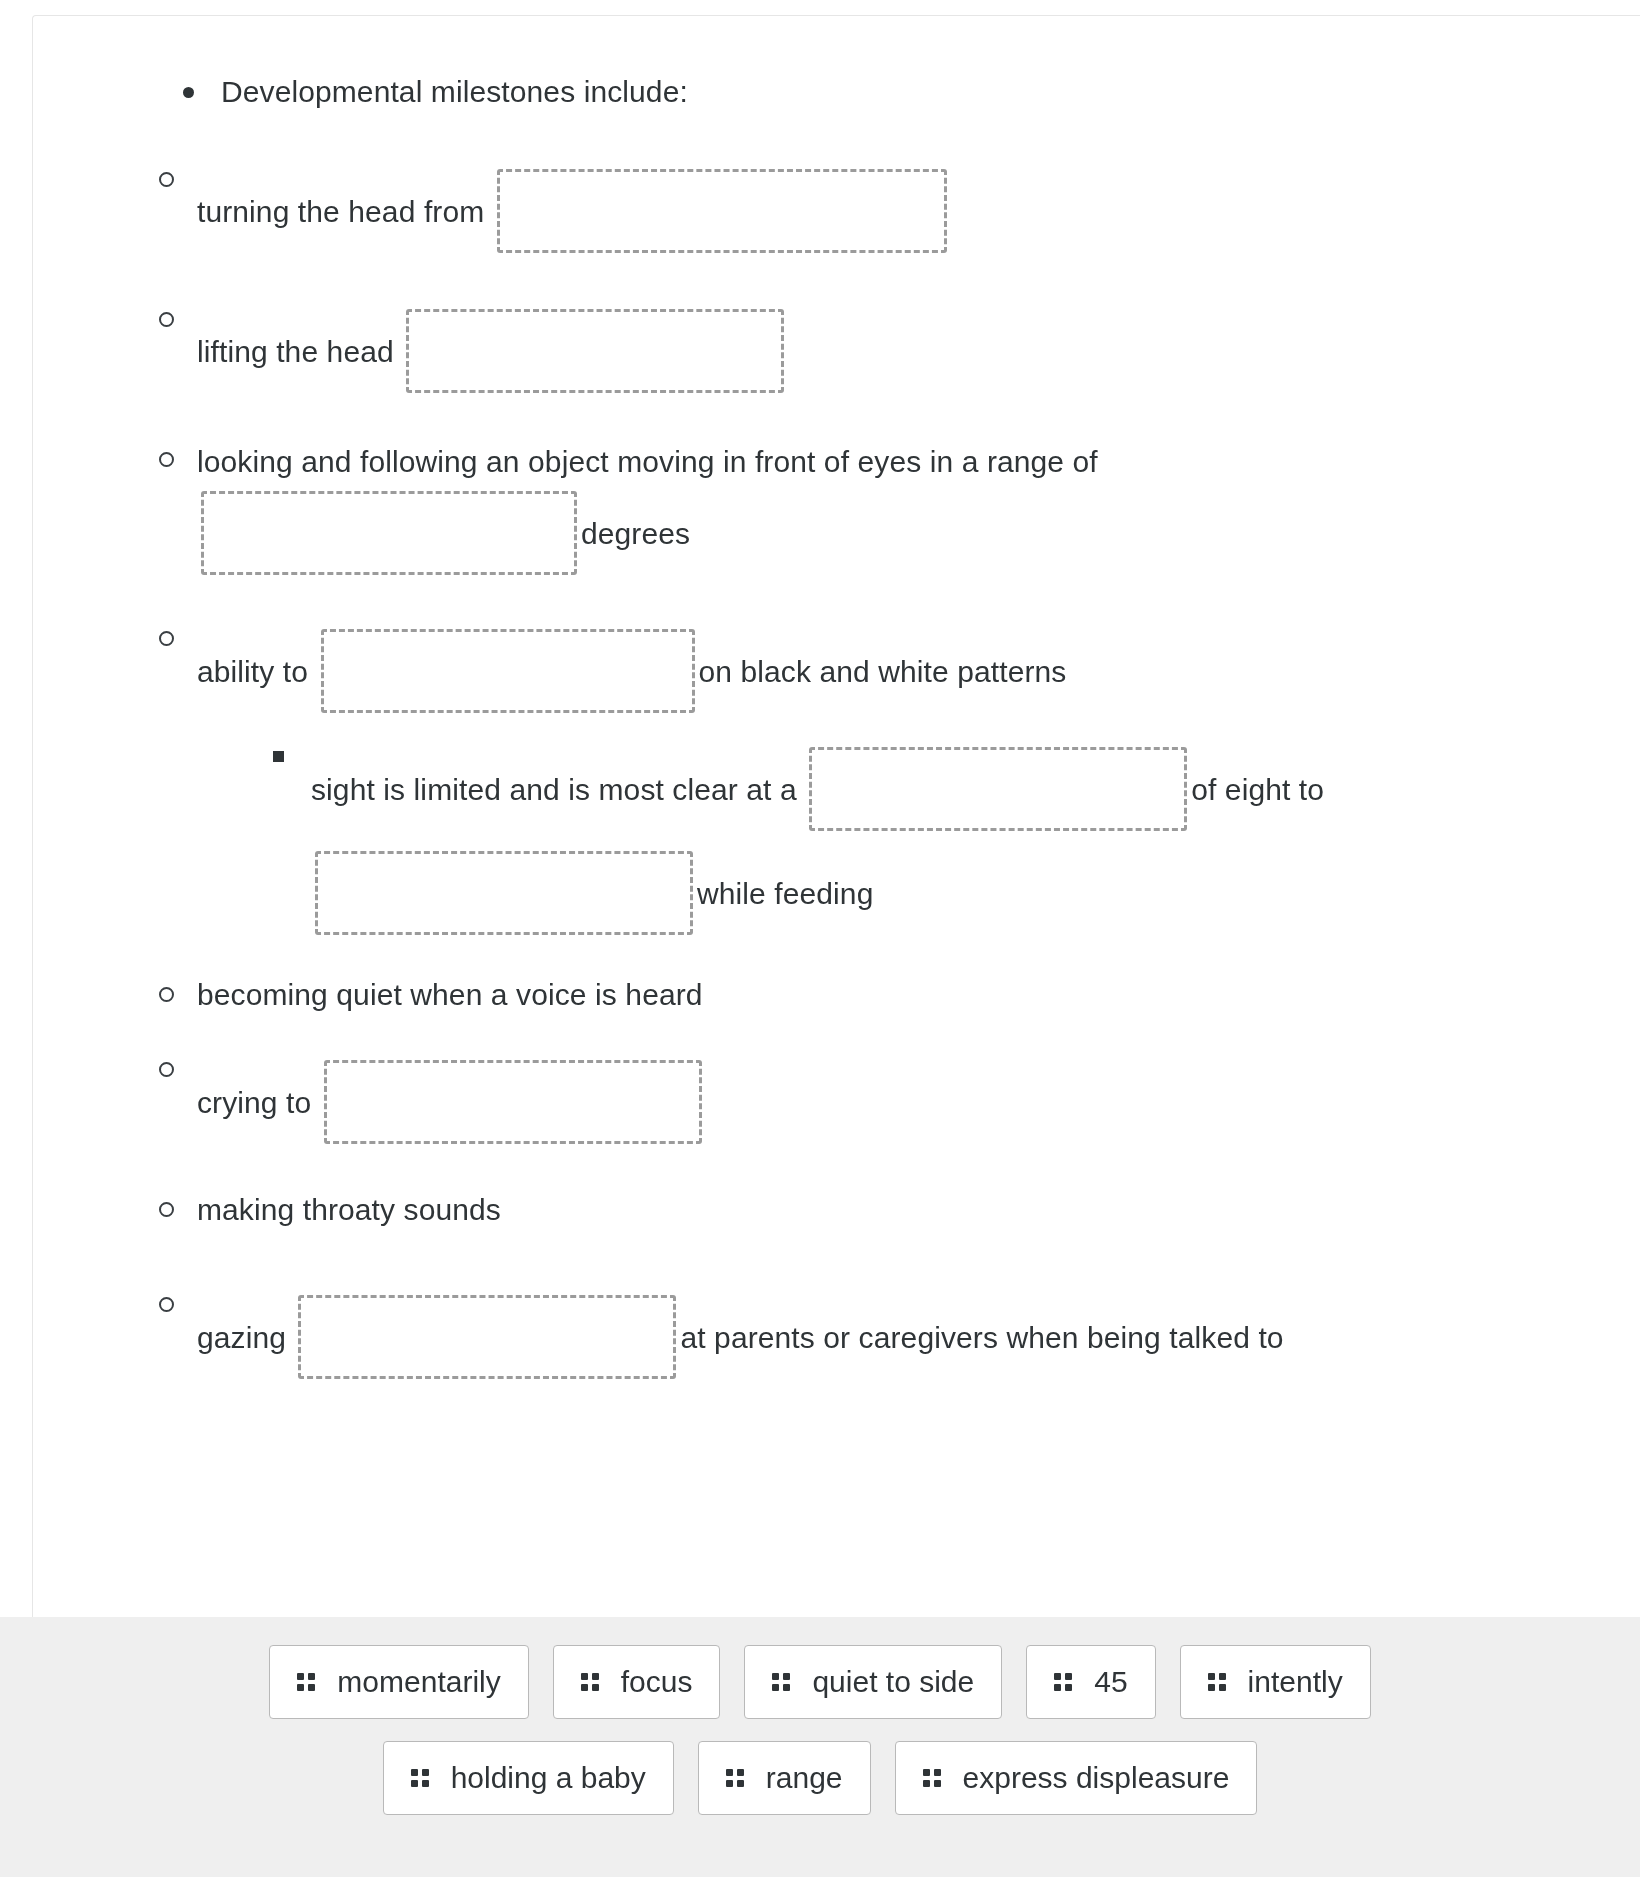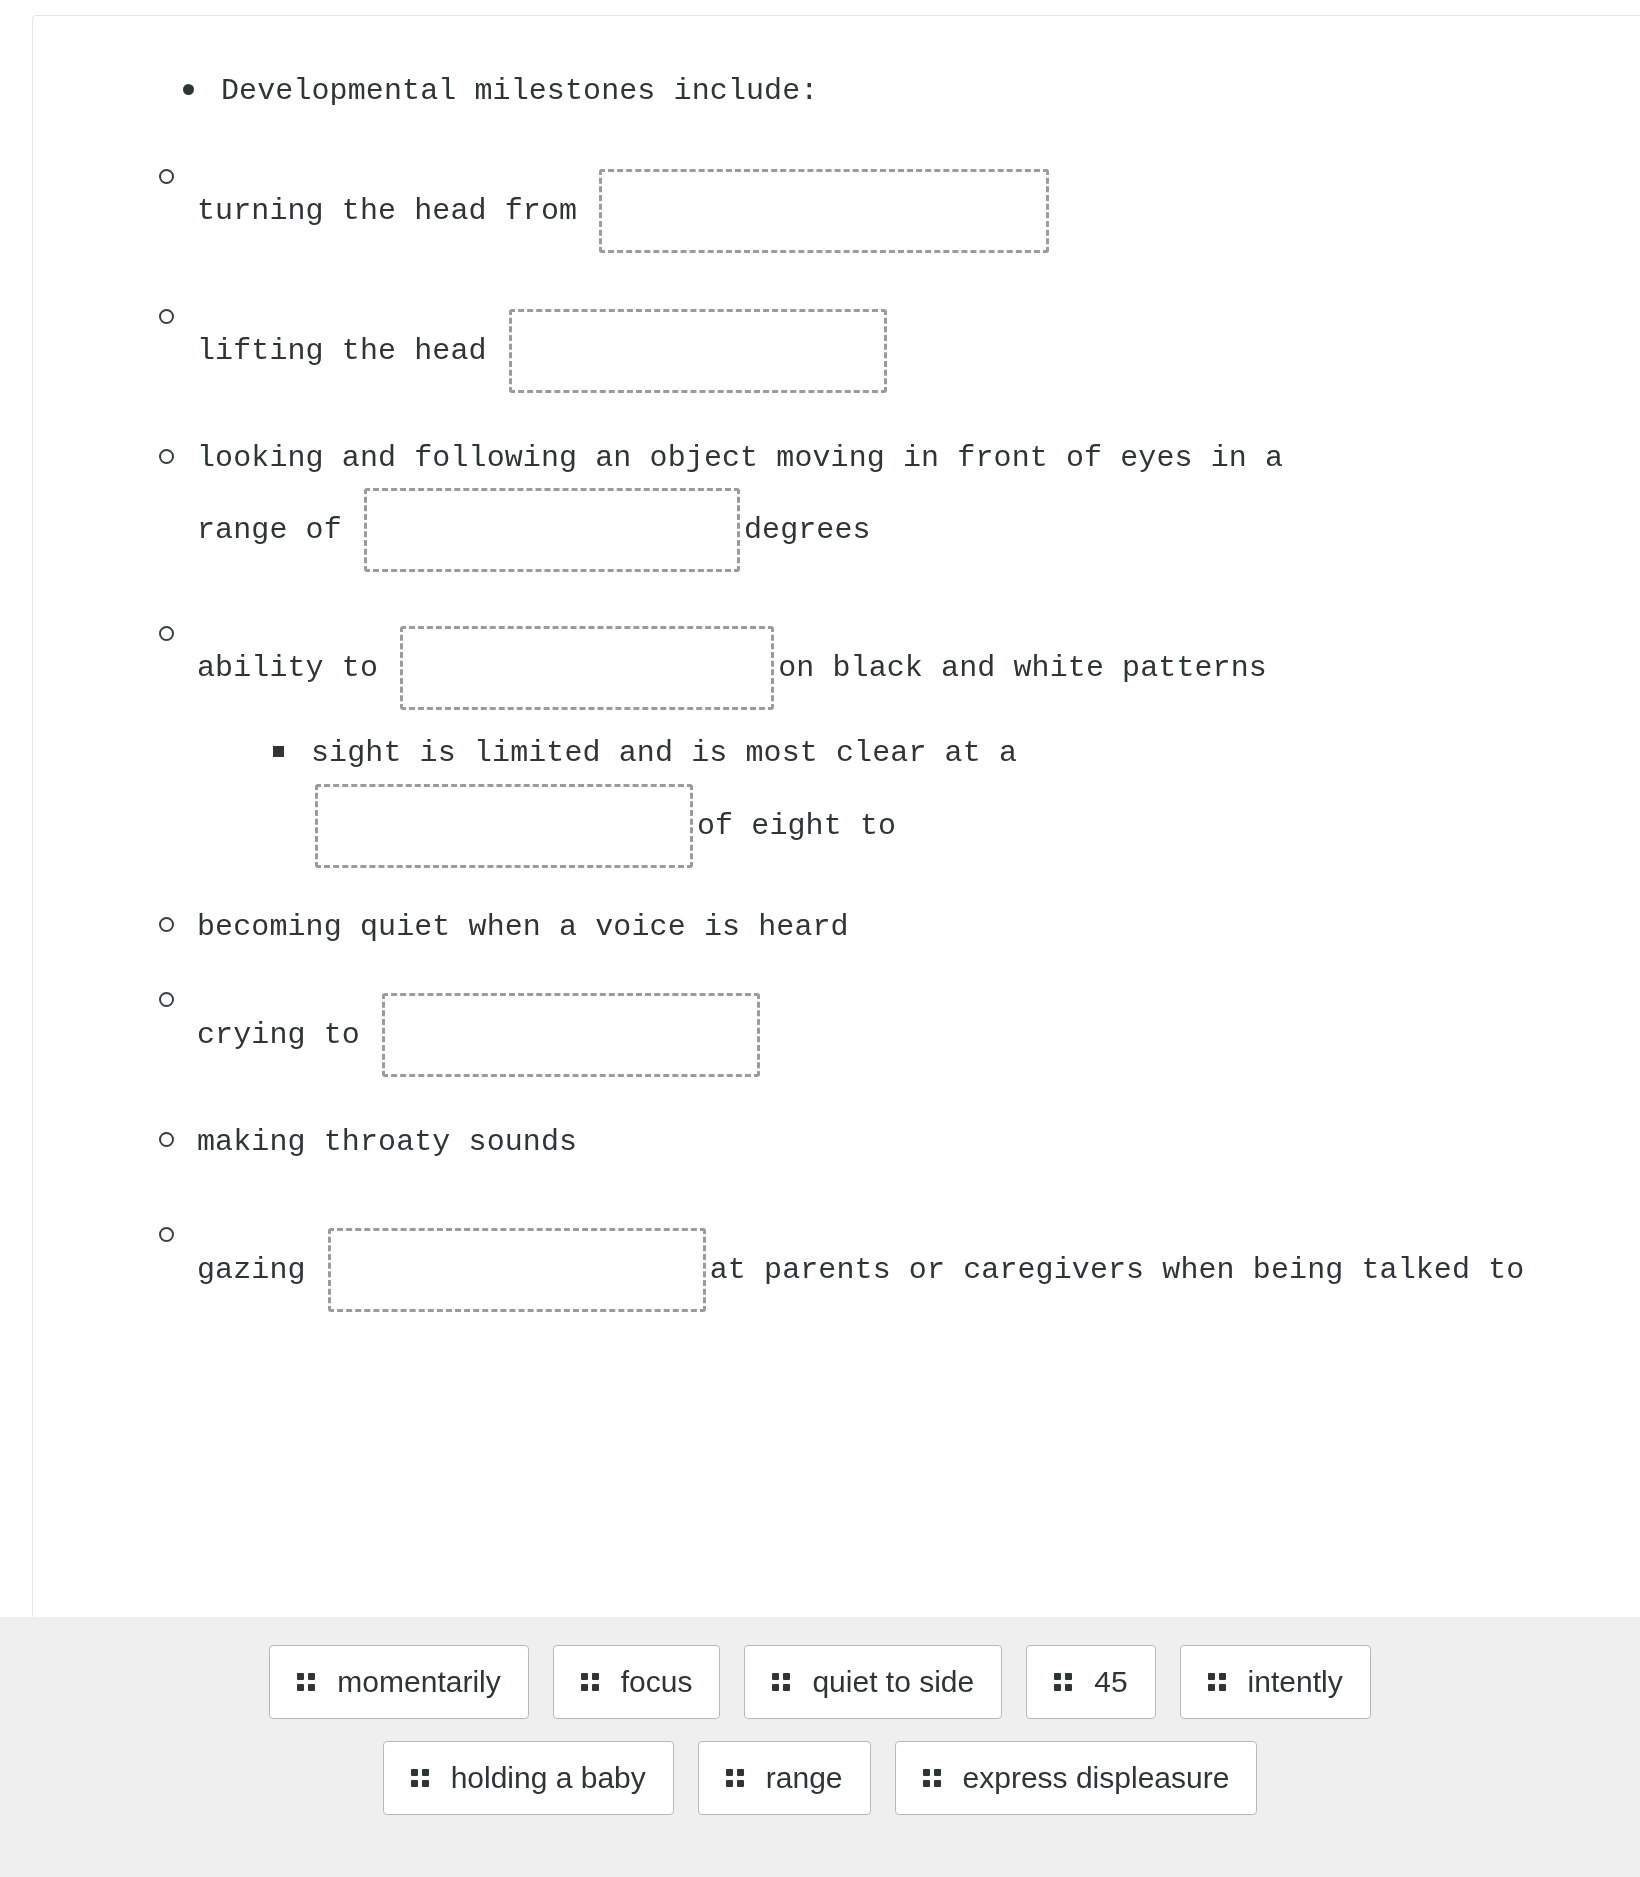--- a/index.html
+++ b/index.html
@@ -24,21 +24,20 @@
     position: absolute;
     left: 32px;
     top: 15px;
     width: 1608px;
     height: 1862px;
     background: #ffffff;
     border: 1px solid #e6e6e6;
     border-right: none;
     border-bottom: none;
     border-top-left-radius: 4px;
-    font-family: Liberation Mono, monospace;
   }
 
   .card-body {
     position: relative;
     padding: 56px 40px 0 40px;
     height: 1602px;
     overflow: hidden;
   }
 
   
@@ -223,20 +222,21 @@
           <span class="bullet circle"></span>
           <span class="row flow">
             <span class="txt">ability to </span><span class="blank w-374"></span><span class="txt">on black and white patterns</span>
           </span>
         </li>
 
         <li class="item lvl3 l3" style="margin-bottom:30px; margin-left:200px;">
           <span class="bullet square"></span>
           <span class="row flow" style="max-width:1100px;">
             <span class="txt">sight is limited and is most clear at a </span><span class="blank w-378"></span><span class="txt">of eight to</span>
+            <span style="display:block;"><span class="blank w-378"></span><span class="txt">while feeding</span></span>
           </span>
         </li>
 
         <li class="item lvl2 l2" style="margin-bottom:36px;">
           <span class="bullet circle"></span>
           <span class="row txt">becoming quiet when a voice is heard</span>
         </li>
 
         <li class="item lvl2 l2" style="margin-bottom:36px;">
           <span class="bullet circle"></span>

